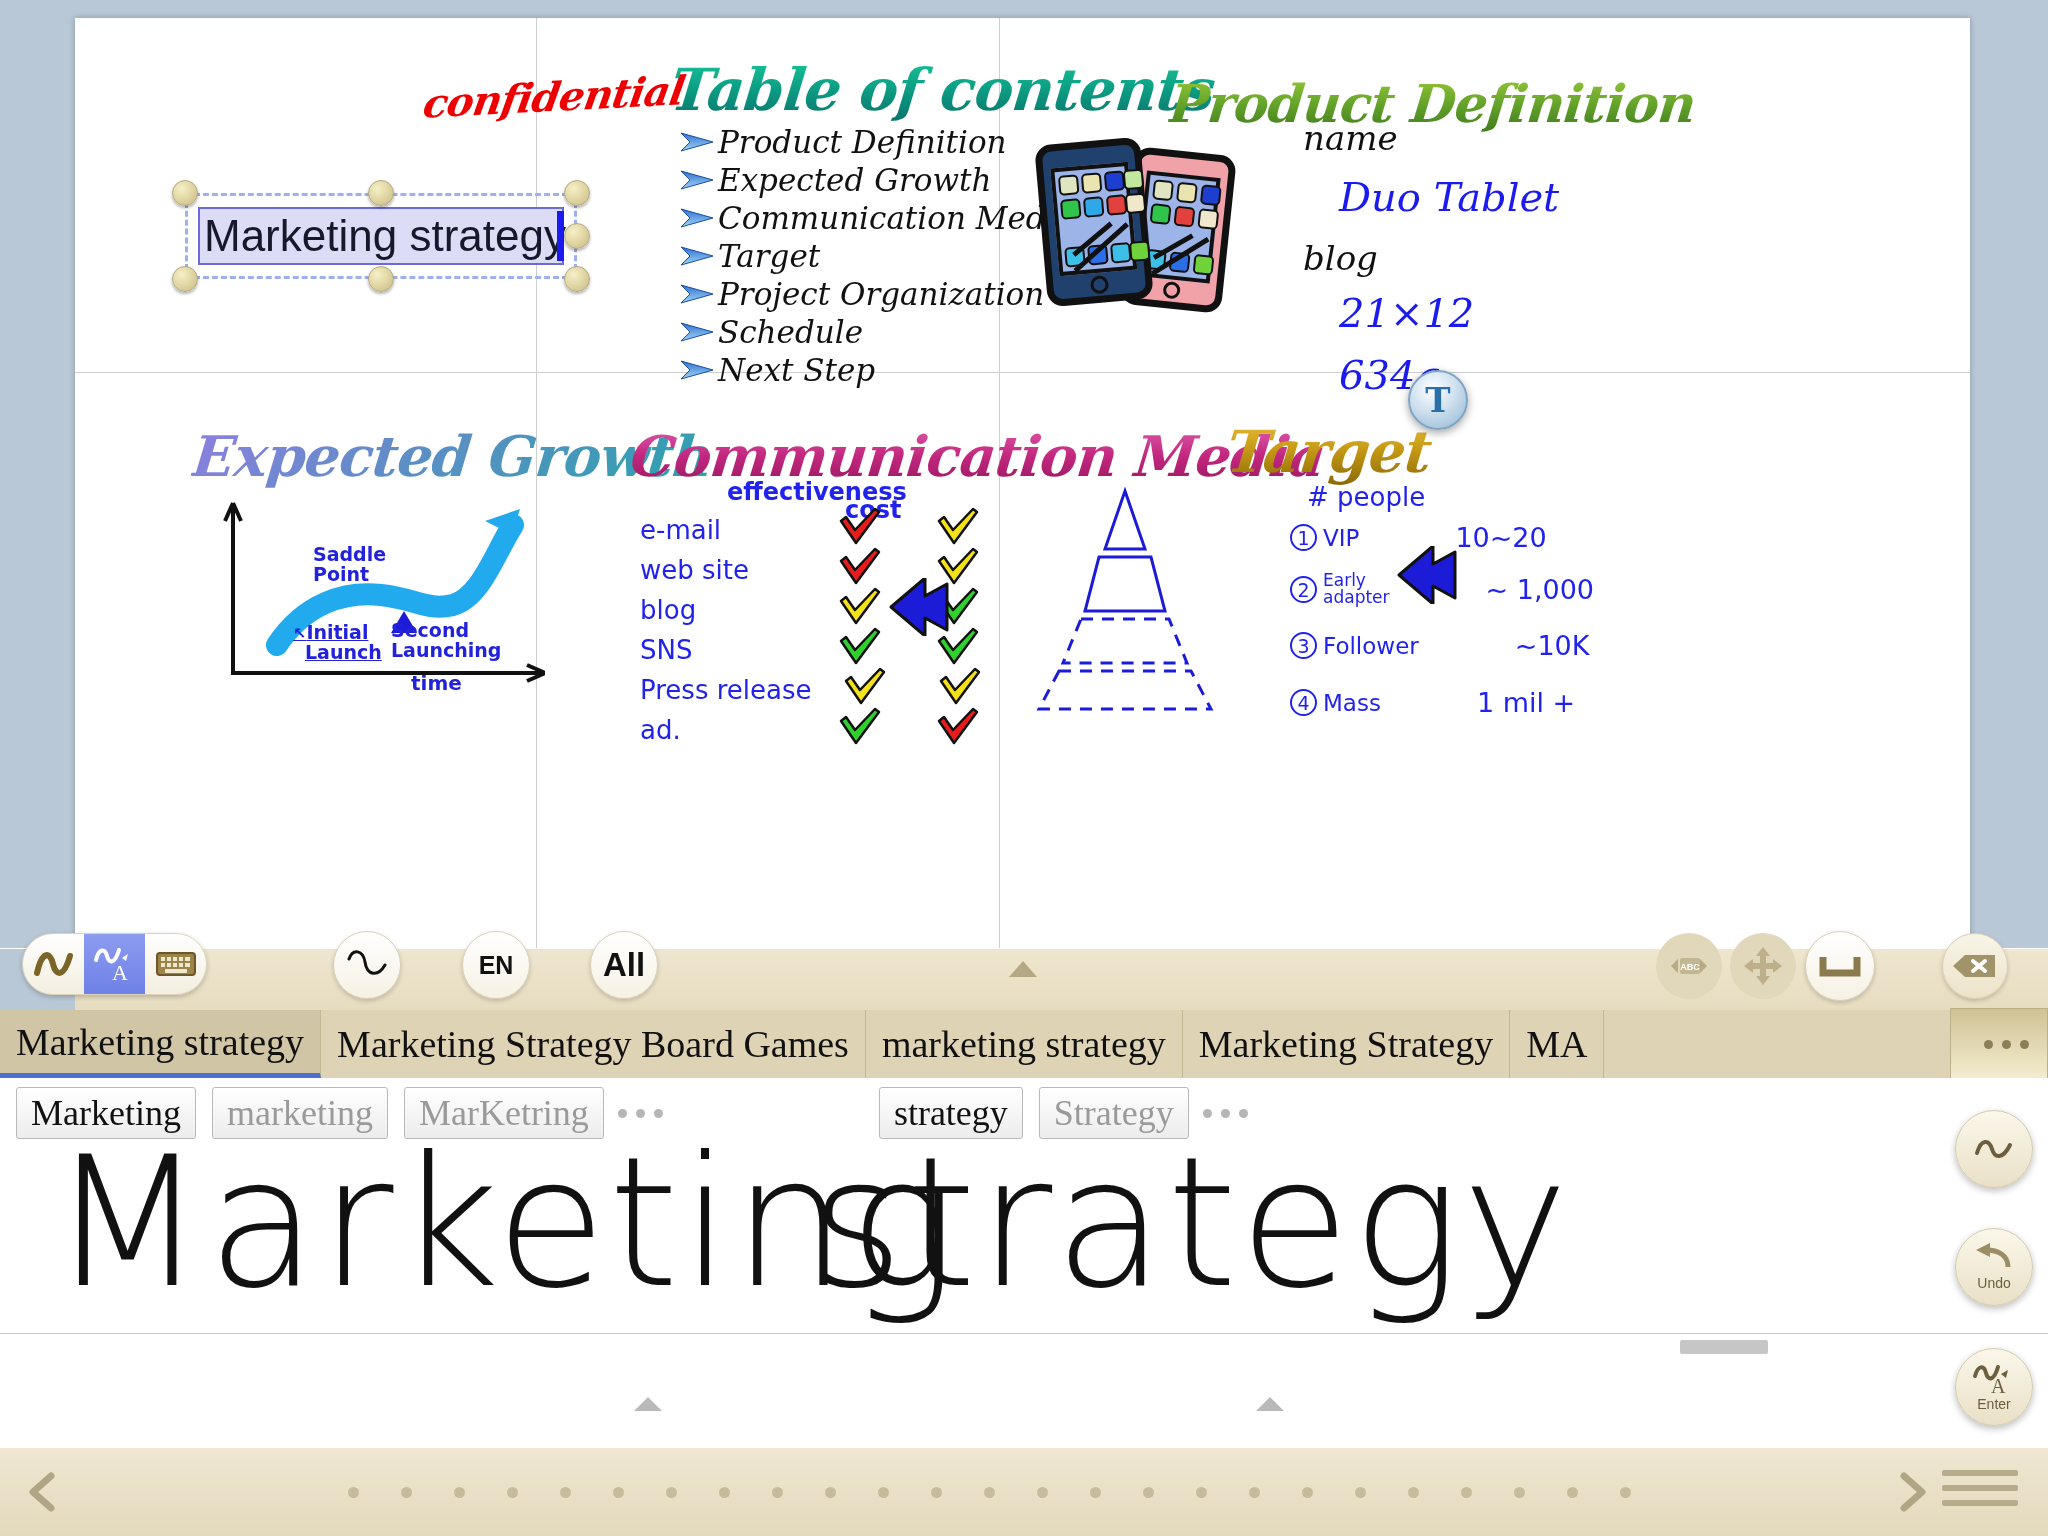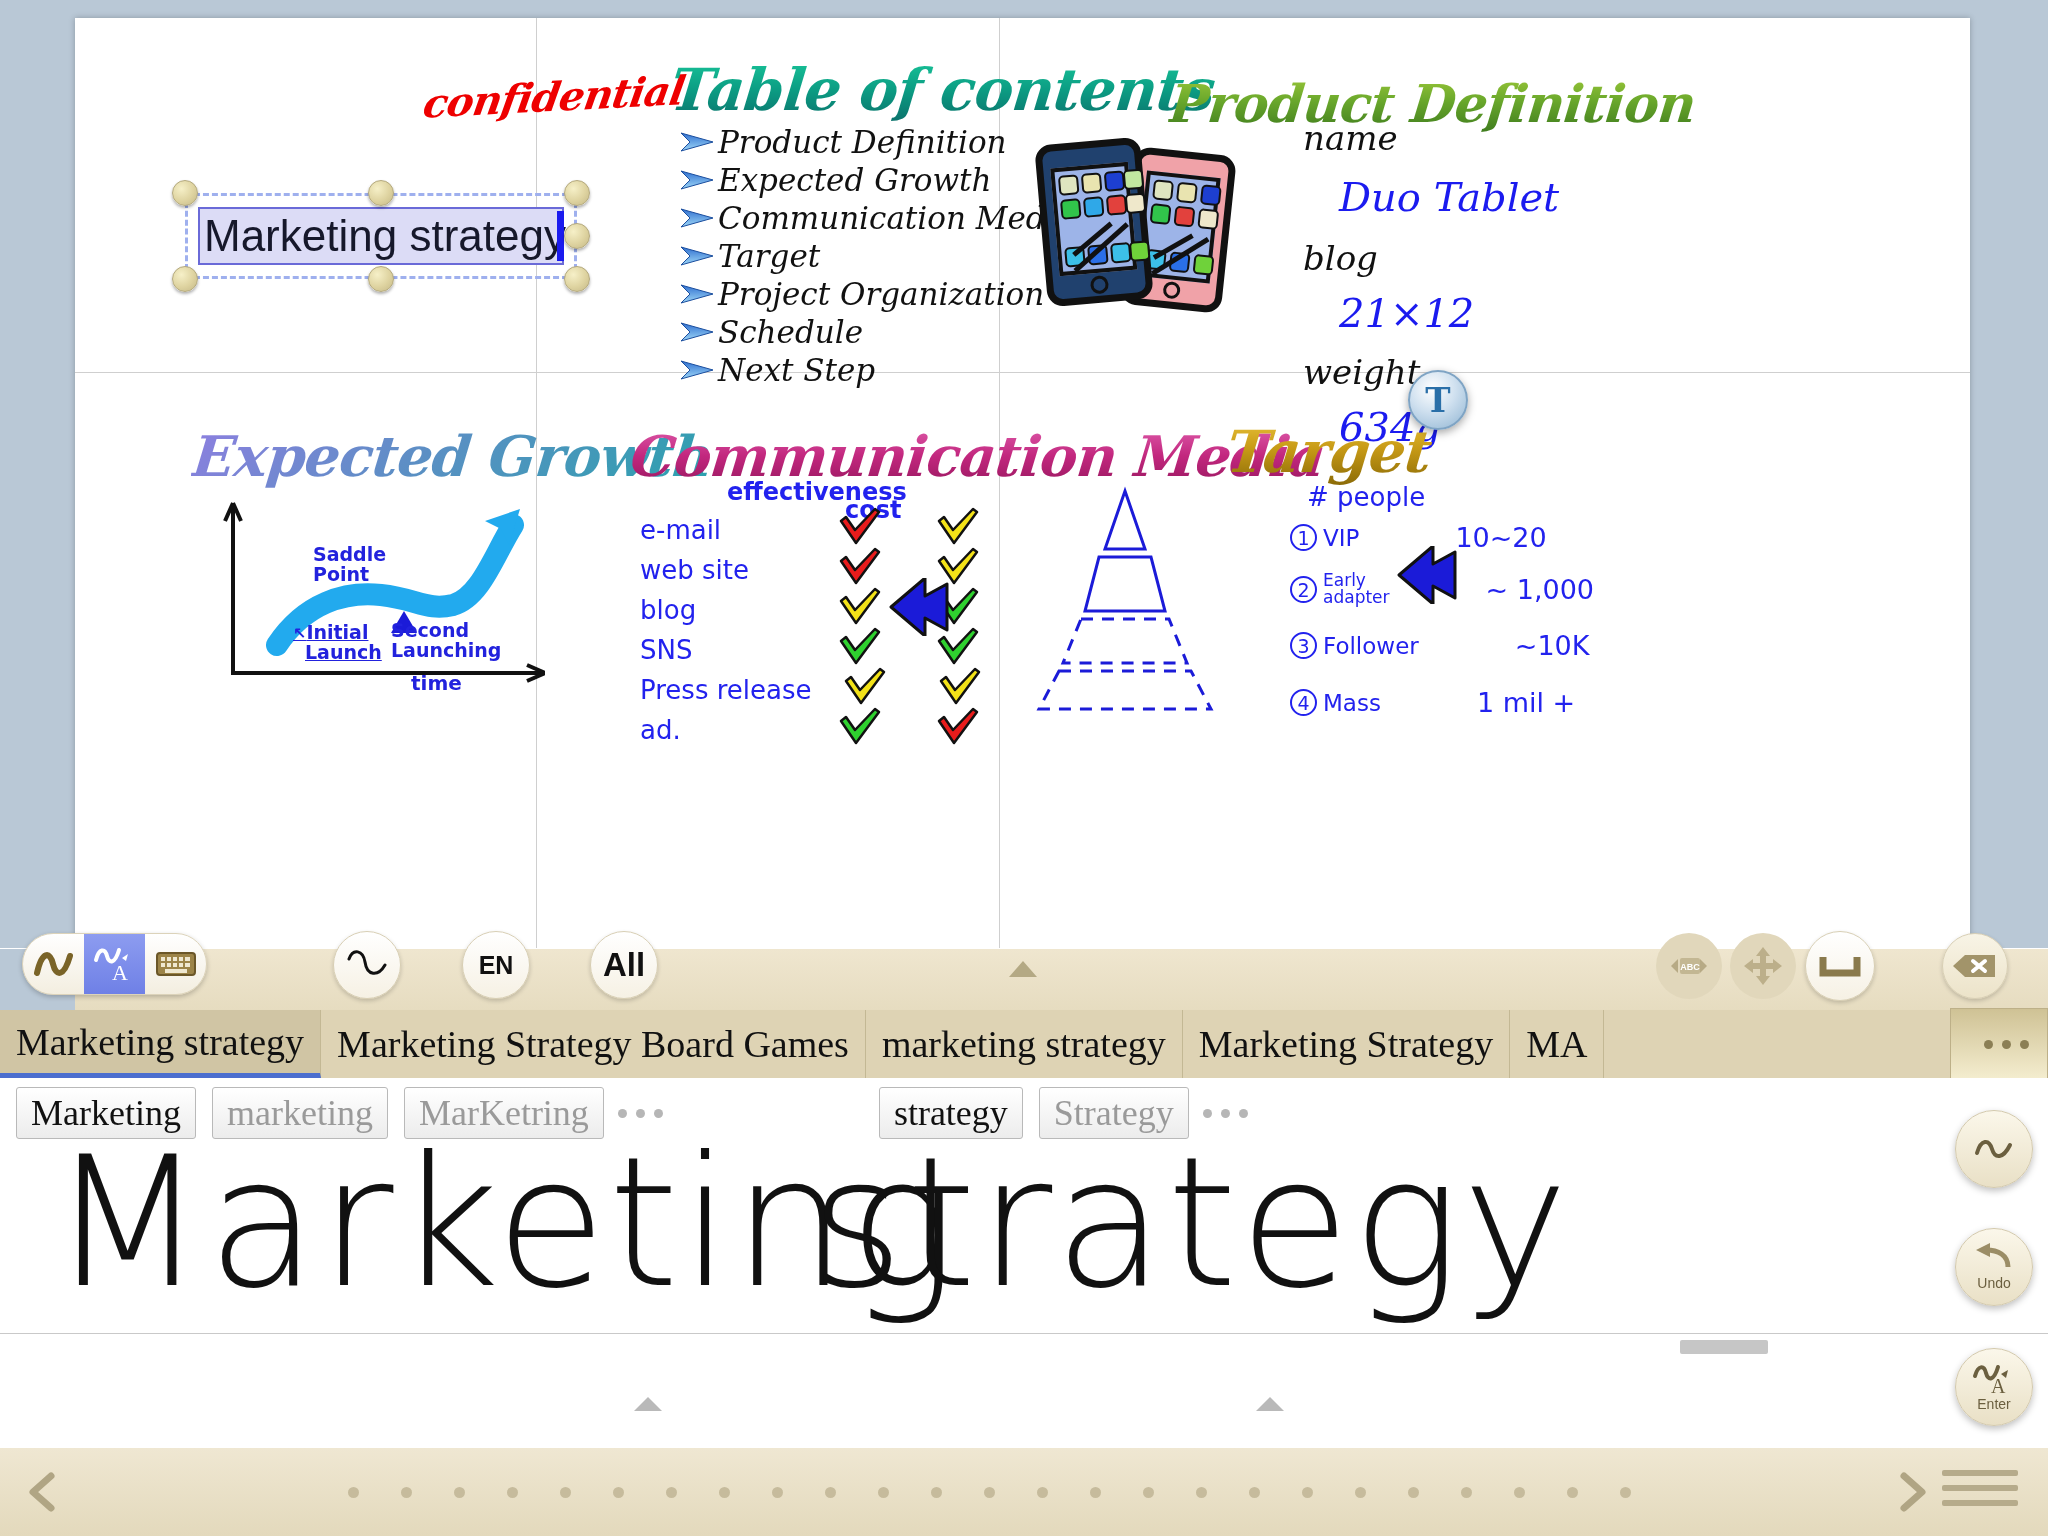--- a/index.html
+++ b/index.html
@@ -324,21 +324,20 @@
       </div>
       <span style="position:absolute; left:50%; bottom:2px; transform:translateX(-50%); width:18px; height:18px; border:3px solid #111; border-radius:50%;"></span>
     </div>
   </div>
 
   <div style="position:absolute; left:1228px; top:100px;">
     <div style="height:56px;"><span class="spec-label">name</span></div>
     <div style="height:64px; padding-left:36px;"><span class="spec-value">Duo Tablet</span></div>
     <div style="height:52px;"><span class="spec-label">blog</span></div>
     <div style="height:62px; padding-left:36px;"><span class="spec-value">21×12</span></div>
-    <div style="height:52px;"><span class="spec-label">weight</span></div>
     <div style="height:60px; padding-left:36px;"><span class="spec-value">634g</span></div>
   </div>
 
   <div class="script-title" id="eg-title" style="position:absolute;">Expected Growth</div>
   <svg style="position:absolute; left:70px; top:465px; width:400px; height:230px;">
     <path d="M88 20 L88 190 L400 190" stroke="#111" stroke-width="4" fill="none"></path>
     <path d="M88 20 L80 38 M88 20 L96 38" stroke="#111" stroke-width="4" fill="none"></path>
     <path d="M400 190 L382 182 M400 190 L382 198" stroke="#111" stroke-width="4" fill="none"></path>
     <path d="M132 162 C160 120, 200 108, 236 112 C272 116, 282 128, 308 122 C336 114, 350 70, 368 42" stroke="#22aaee" stroke-width="22" fill="none" stroke-linecap="round"></path>
     <path d="M340 38 L375 26 L364 62 L356 46 Z" fill="#22aaee"></path>

